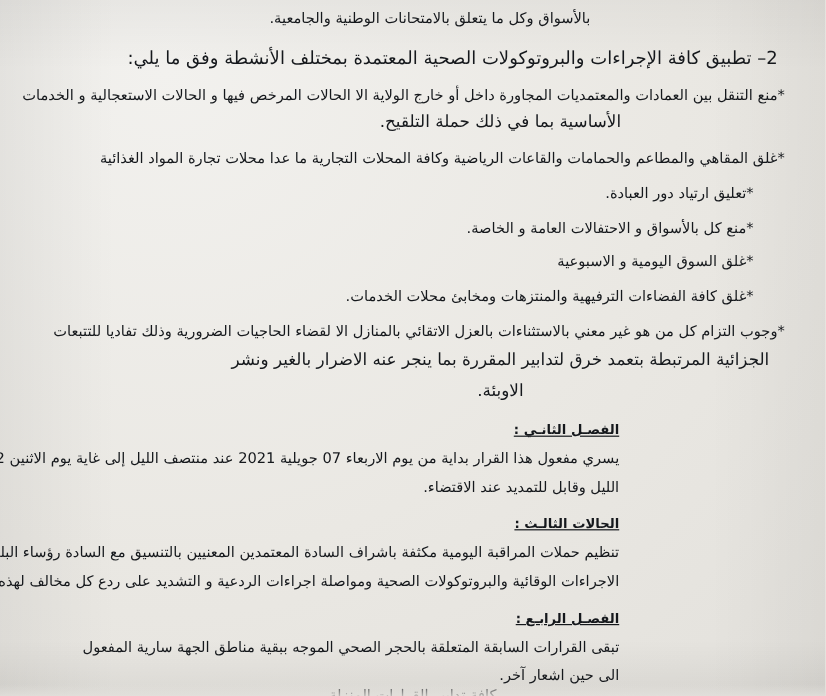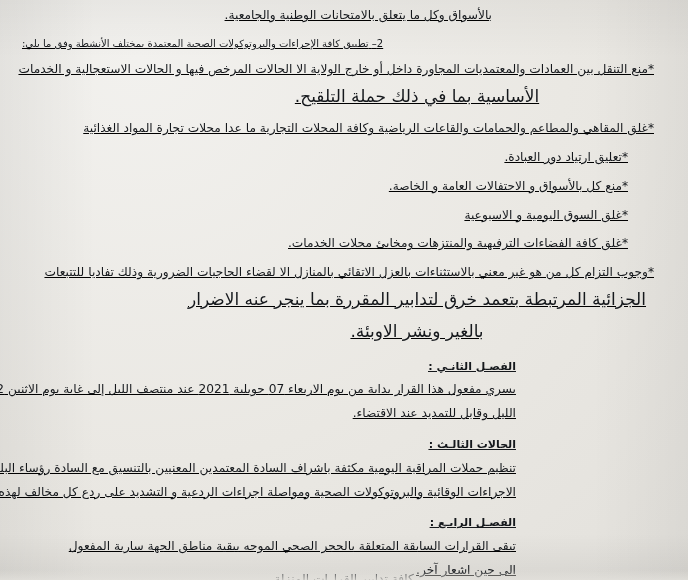--- a/index.html
+++ b/index.html
@@ -13,21 +13,20 @@
     font-family: "DejaVu Sans", sans-serif;
     overflow: hidden;
   }
   .page {
     position: relative;
     width: 688px;
     height: 580px;
     background:
       radial-gradient(ellipse at 20% 10%, #f2f1ee 0%, #eae8e3 55%, #e3e1dc 100%);
     overflow: hidden;
-    text-decoration: underline;
   }
   
   .page::before {
     content: "";
     position: absolute;
     inset: 0;
     background:
       linear-gradient(90deg, rgba(0,0,0,0.05) 0%, rgba(0,0,0,0) 14%, rgba(0,0,0,0) 86%, rgba(0,0,0,0.045) 100%),
       linear-gradient(180deg, rgba(0,0,0,0.04) 0%, rgba(0,0,0,0) 10%, rgba(0,0,0,0) 92%, rgba(0,0,0,0.06) 100%);
     pointer-events: none;
@@ -65,36 +64,36 @@
     font-size: 12.2px;
     line-height: 1.95;
   }
   .top-line {
     padding-right: 170px;
     font-size: 12.2px;
   }
   .item2 {
     margin-top: 7px;
     padding-right: 14px;
-    font-size: 10px;
-    text-align: left;
+    font-size: 15px;
+    text-align: right;
   }
   .bullet {
     margin-top: 5px;
     text-align: right;
     font-size: 12.2px;
     line-height: 1.95;
     padding: 0 34px;
   }
   .bullet.wide {
     padding: 0 8px;
   }
   .cont {
     text-align: center;
-    font-size: 17px;
+    font-size: 14px;
     margin-top: -2px;
   }
   .cont.left-ish {
     text-align: center;
     padding-left: 150px;
   }
   .cut-bottom {
     position: absolute;
     left: 0;
     right: 0;

